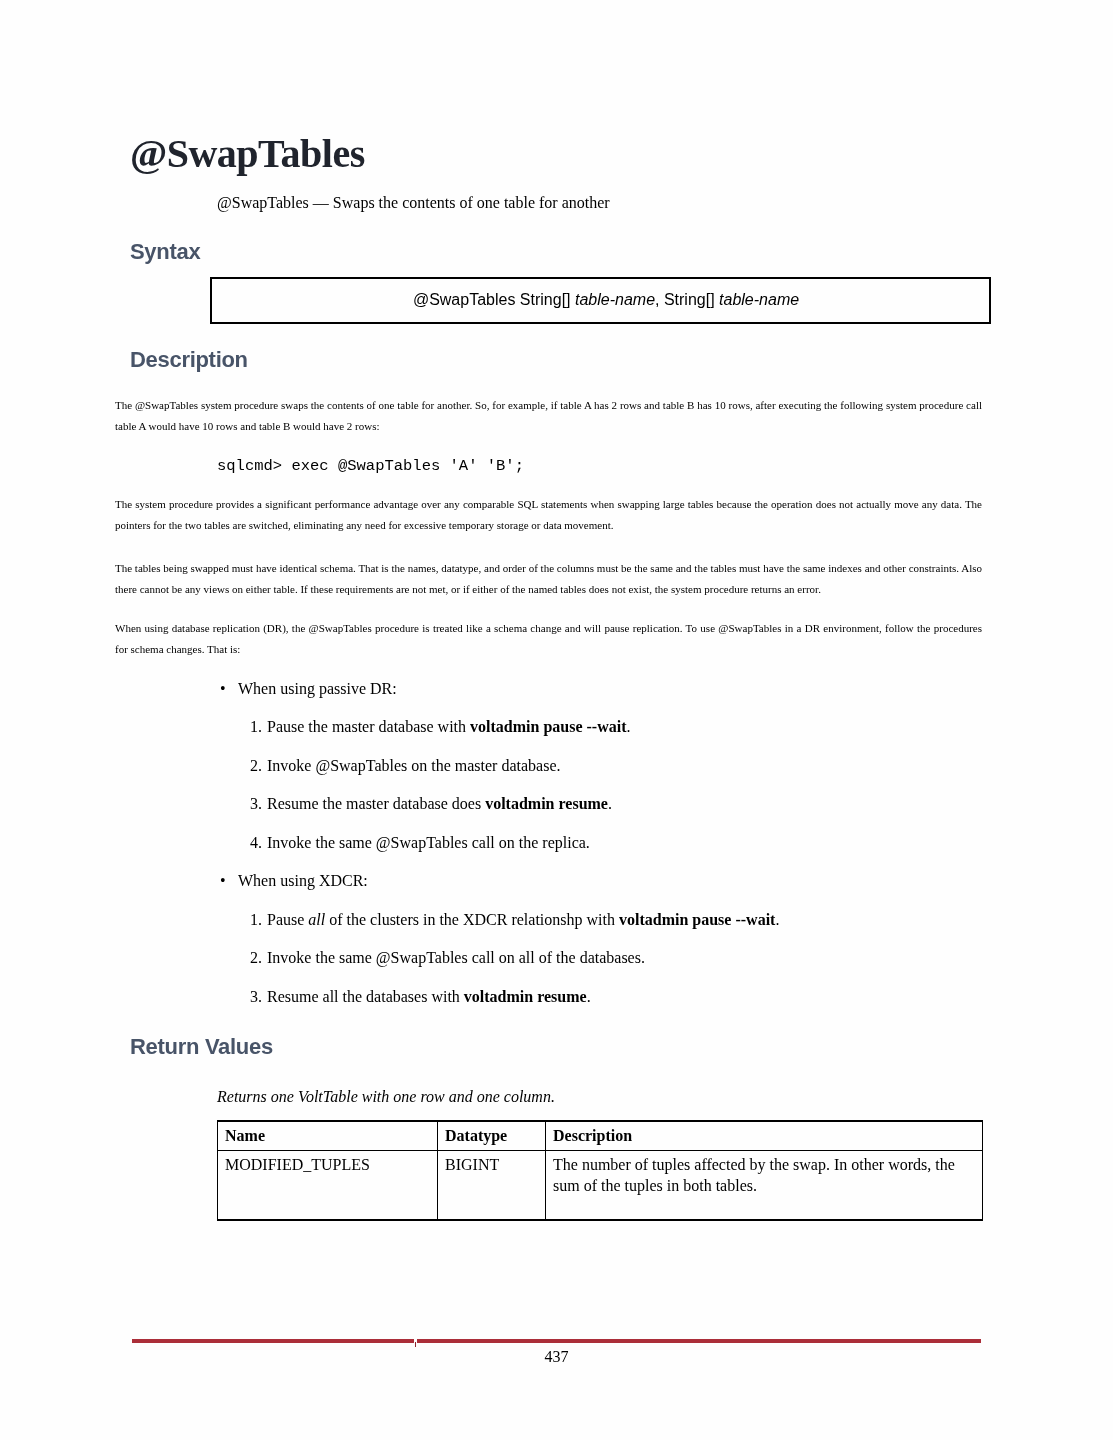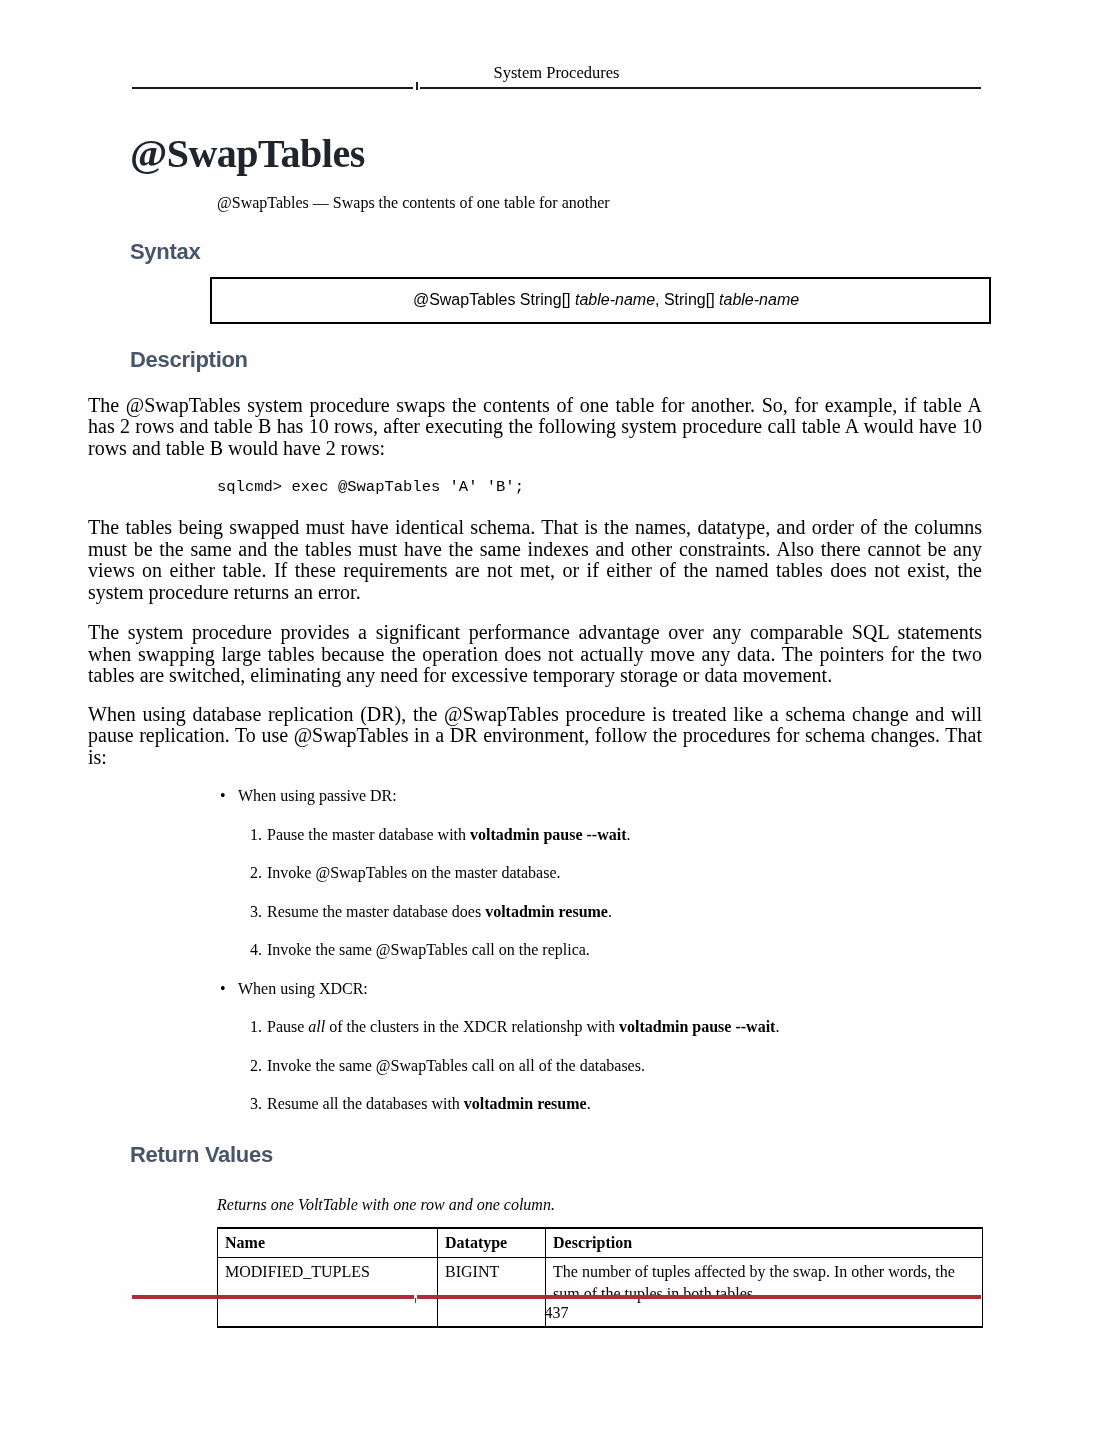--- a/index.html
+++ b/index.html
@@ -46,21 +46,21 @@
     margin:10px 0 0 210px;width:781px;height:47px;
     border:2px solid #000;display:flex;align-items:center;justify-content:center;
   }
   .syntax-line{
     margin:0 0 0 11px;font-family:"Liberation Sans",sans-serif;font-size:16px;
   }
   .syntax-line em{font-style:italic;}
 
   
   .body-p{
-    margin:18px 131px 0 88px;font-size:20px;line-height:21.5px;text-align:justify;
+    margin:18px 131px 0 115px;font-size:11px;line-height:21.5px;text-align:justify;
   }
   .p1{margin-top:20px;}
   .p2{margin-top:21px;}
   .p3{margin-top:19px;}
   .p4{margin-top:17px;}
   .code-sample{
     margin:19px 0 0 217px;font-family:"Liberation Mono","DejaVu Sans Mono",monospace;
     font-size:15.5px;line-height:18px;white-space:pre;
   }
 
@@ -79,53 +79,46 @@
     font-size:16px;border-top:2px solid #000;border-bottom:2px solid #000;
   }
   .rv-table th,.rv-table td{border:1px solid #000;text-align:left;}
   .rv-table th{font-weight:bold;padding:5px 6px 5px 7px;}
   .rv-table td{vertical-align:top;padding:3px 6px 22px 7px;line-height:21.5px;}
   .col-name{width:220px;}
   .col-datatype{width:108px;}
   .col-description{width:437px;}
 
   
-  .running-footer{position:absolute;top:1295px;left:132px;width:849px;}
+  .running-footer{position:absolute;top:1339px;left:132px;width:849px;}
   .ft-rule{position:relative;height:4px;background:var(--footer-rule);}
   .rule-gap-f{position:absolute;left:282px;top:0;width:3px;height:4px;background:var(--paper);}
   .rule-tick-f{position:absolute;left:283px;top:3px;width:1px;height:5px;background:#8f2630;}
   .page-num{text-align:center;font-size:16px;margin-top:5px;}
 </style>
 </head>
 <body>
 
 <div class="page">
 
-  <header class="running-header">
-    <div class="rh-text">System Procedures</div>
-    <div class="rh-rule">
-      <span class="rule-gap-h"></span>
-      <span class="rule-tick-h"></span>
-    </div>
-  </header>
 
   <main>
     <h1 class="doc-title">@SwapTables</h1>
     <p class="subtitle">@SwapTables — Swaps the contents of one table for another</p>
 
     <h2 class="sec-heading sec-syntax">Syntax</h2>
     <div class="syntax-box">
       <p class="syntax-line"><span>@SwapTables String[] </span><em>table-name</em><span>, String[] </span><em>table-name</em></p>
     </div>
 
     <h2 class="sec-heading sec-description">Description</h2>
     <p class="body-p p1">The @SwapTables system procedure swaps the contents of one table for another. So, for example, if table A has 2 rows and table B has 10 rows, after executing the following system procedure call table A would have 10 rows and table B would have 2 rows:</p>
     <div class="code-sample">sqlcmd&gt; exec @SwapTables 'A' 'B';</div>
+    <p class="body-p p3">The system procedure provides a significant performance advantage over any comparable SQL statements when swapping large tables because the operation does not actually move any data. The pointers for the two tables are switched, eliminating any need for excessive temporary storage or data movement.</p>
     <p class="body-p p2">The tables being swapped must have identical schema. That is the names, datatype, and order of the columns must be the same and the tables must have the same indexes and other constraints. Also there cannot be any views on either table. If these requirements are not met, or if either of the named tables does not exist, the system procedure returns an error.</p>
-    <p class="body-p p3">The system procedure provides a significant performance advantage over any comparable SQL statements when swapping large tables because the operation does not actually move any data. The pointers for the two tables are switched, eliminating any need for excessive temporary storage or data movement.</p>
     <p class="body-p p4">When using database replication (DR), the @SwapTables procedure is treated like a schema change and will pause replication. To use @SwapTables in a DR environment, follow the procedures for schema changes. That is:</p>
 
     <div class="bullet-item">
       <span class="bullet-marker">•</span>
       <span>When using passive DR:</span>
     </div>
     <div class="num-item">
       <span class="num-label">1.</span>
       <span class="num-text"><span>Pause the master database with </span><em></em><span></span><strong>voltadmin pause --wait</strong><span>.</span></span>
     </div>

